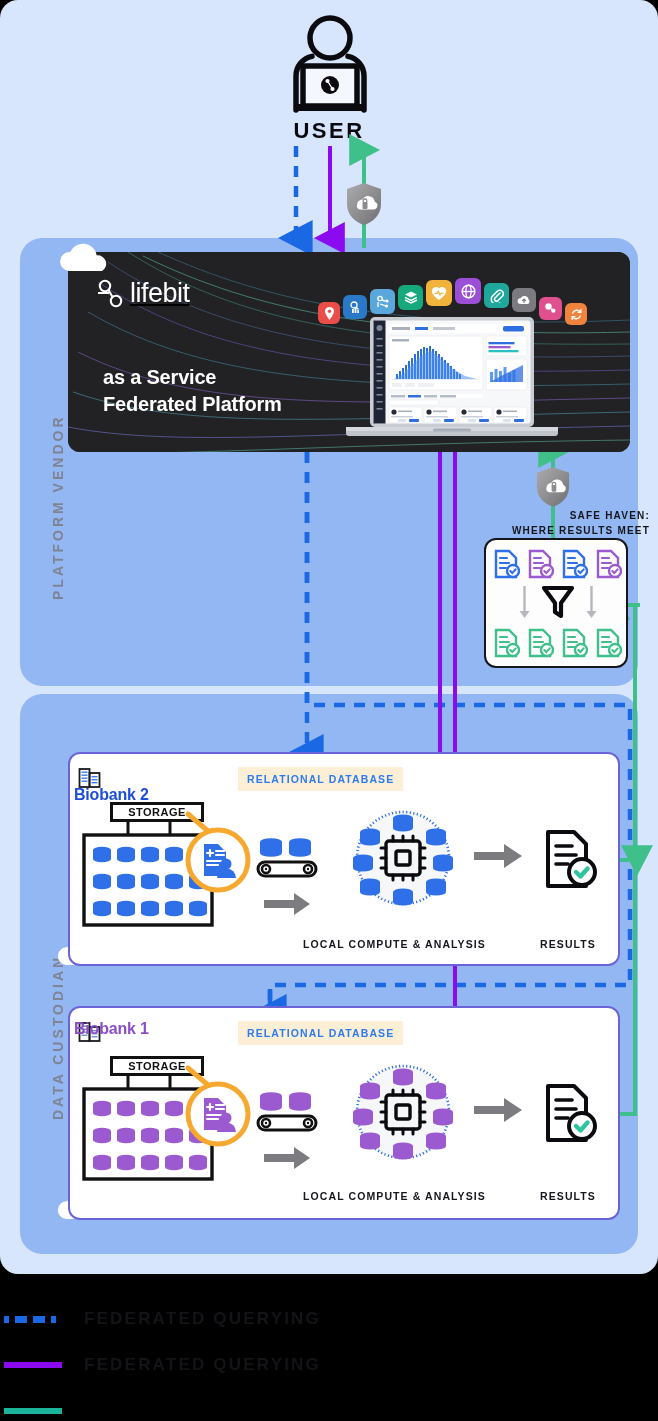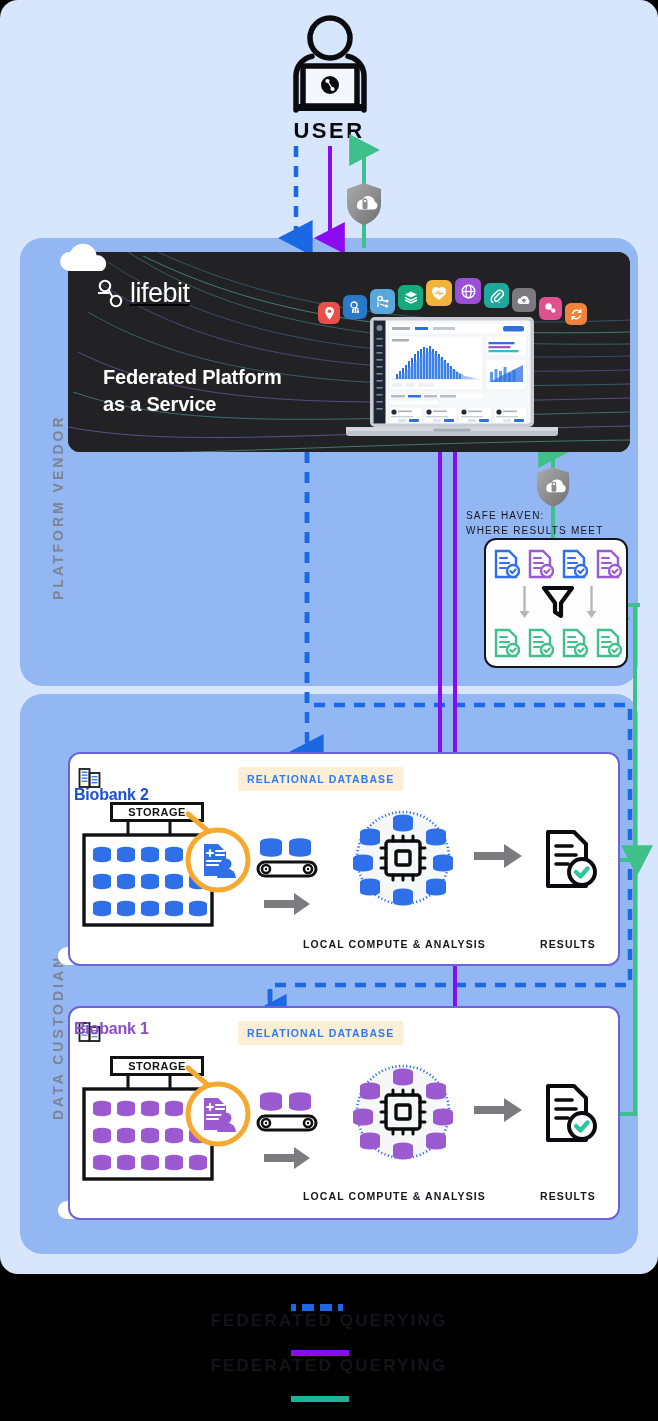--- a/index.html
+++ b/index.html
@@ -63,22 +63,22 @@
   }
 
   
   .laptop { position:absolute; left:345px; top:316px; width:214px; height:132px; z-index:5; }
 
   
   .cloud { position:absolute; }
 
   
   .safehaven-caption {
-    position:absolute; left:466px; top:508px; width:184px; text-align:left;
-    font-size:10px; font-weight:400; letter-spacing:1.2px; color:#15151C; line-height:1.5;
+    position:absolute; left:466px; top:508px; width:184px; text-align:right;
+    font-size:10px; font-weight:700; letter-spacing:1.2px; color:#15151C; line-height:1.5;
   }
   .safehaven-box {
     position:absolute; left:484px; top:538px; width:144px; height:130px;
     background:#FDFDFD; border:2.5px solid #15151C; border-radius:12px;
   }
   .doc-row { position:absolute; left:8px; width:128px; display:flex; justify-content:space-between; }
   .doc-row.top { top:9px; }
   .doc-row.bottom { top:88px; }
   .funnel-row { position:absolute; left:14px; top:44px; width:116px; height:40px;
                 display:flex; align-items:center; justify-content:center; gap:9px; }
@@ -116,21 +116,21 @@
   .local-caption, .results-caption {
     position:absolute; font-size:10.5px; font-weight:800; letter-spacing:1.1px; color:#15151C;
   }
   #local2 { left:303px; top:938px; }
   #res2   { left:540px; top:938px; }
   #local1 { left:303px; top:1190px; }
   #res1   { left:540px; top:1190px; }
 
   
   .legend { position:absolute; left:0; top:1274px; width:658px; height:147px; background:#000; }
-  .legend-row { position:absolute; left:0; width:658px; height:30px; display:flex; align-items:center;flex-direction:column; }
+  .legend-row { position:absolute; left:0; width:658px; height:30px; display:flex; align-items:center; }
   .legend-swatch { width:58px; height:6px; margin-left:4px; margin-right:22px; flex:none; }
   .legend-swatch.dashed { height:7px; background:none; display:flex; gap:6px; align-items:center; }
   .legend-swatch.dashed i { display:block; height:7px; background:#1B68E5; }
   .legend-text { font-size:17px; font-weight:800; letter-spacing:2.2px; color:#131318; white-space:nowrap; }
 </style>
 </head>
 <body>
 
 <div id="root">
 
@@ -234,22 +234,22 @@
         <svg width="28" height="30" viewBox="0 0 28 30">
           <circle cx="9" cy="7" r="5.2" fill="none" stroke="#fff" stroke-width="2.1"></circle>
           <circle cx="20" cy="22" r="5.2" fill="none" stroke="#fff" stroke-width="2.1"></circle>
           <line x1="12.5" y1="11" x2="16.5" y2="18" stroke="#fff" stroke-width="2.1"></line>
           <line x1="2" y1="14" x2="13" y2="14" stroke="#fff" stroke-width="2.1"></line>
         </svg>
         <span class="logo-text">lifebit</span>
       </div>
 
       <div class="hero-title">
+        <div>as a Service</div>
         <div>Federated Platform</div>
-        <div>as a Service</div>
       </div>
     </div>
 
     <div class="app-icons">
       <div class="app-ico" style="background:#EB4D4B;width:22px;height:22px;margin-bottom:-8px;">
         <svg width="11" height="13" viewBox="0 0 11 13">
             <path d="M5.5 0C2.8 0 1 1.9 1 4.3 1 7.3 5.5 13 5.5 13S10 7.3 10 4.3C10 1.9 8.2 0 5.5 0z" fill="#fff"></path>
             <circle cx="5.5" cy="4.2" r="1.7" fill="#EB4D4B"></circle>
           </svg>
       </div>

